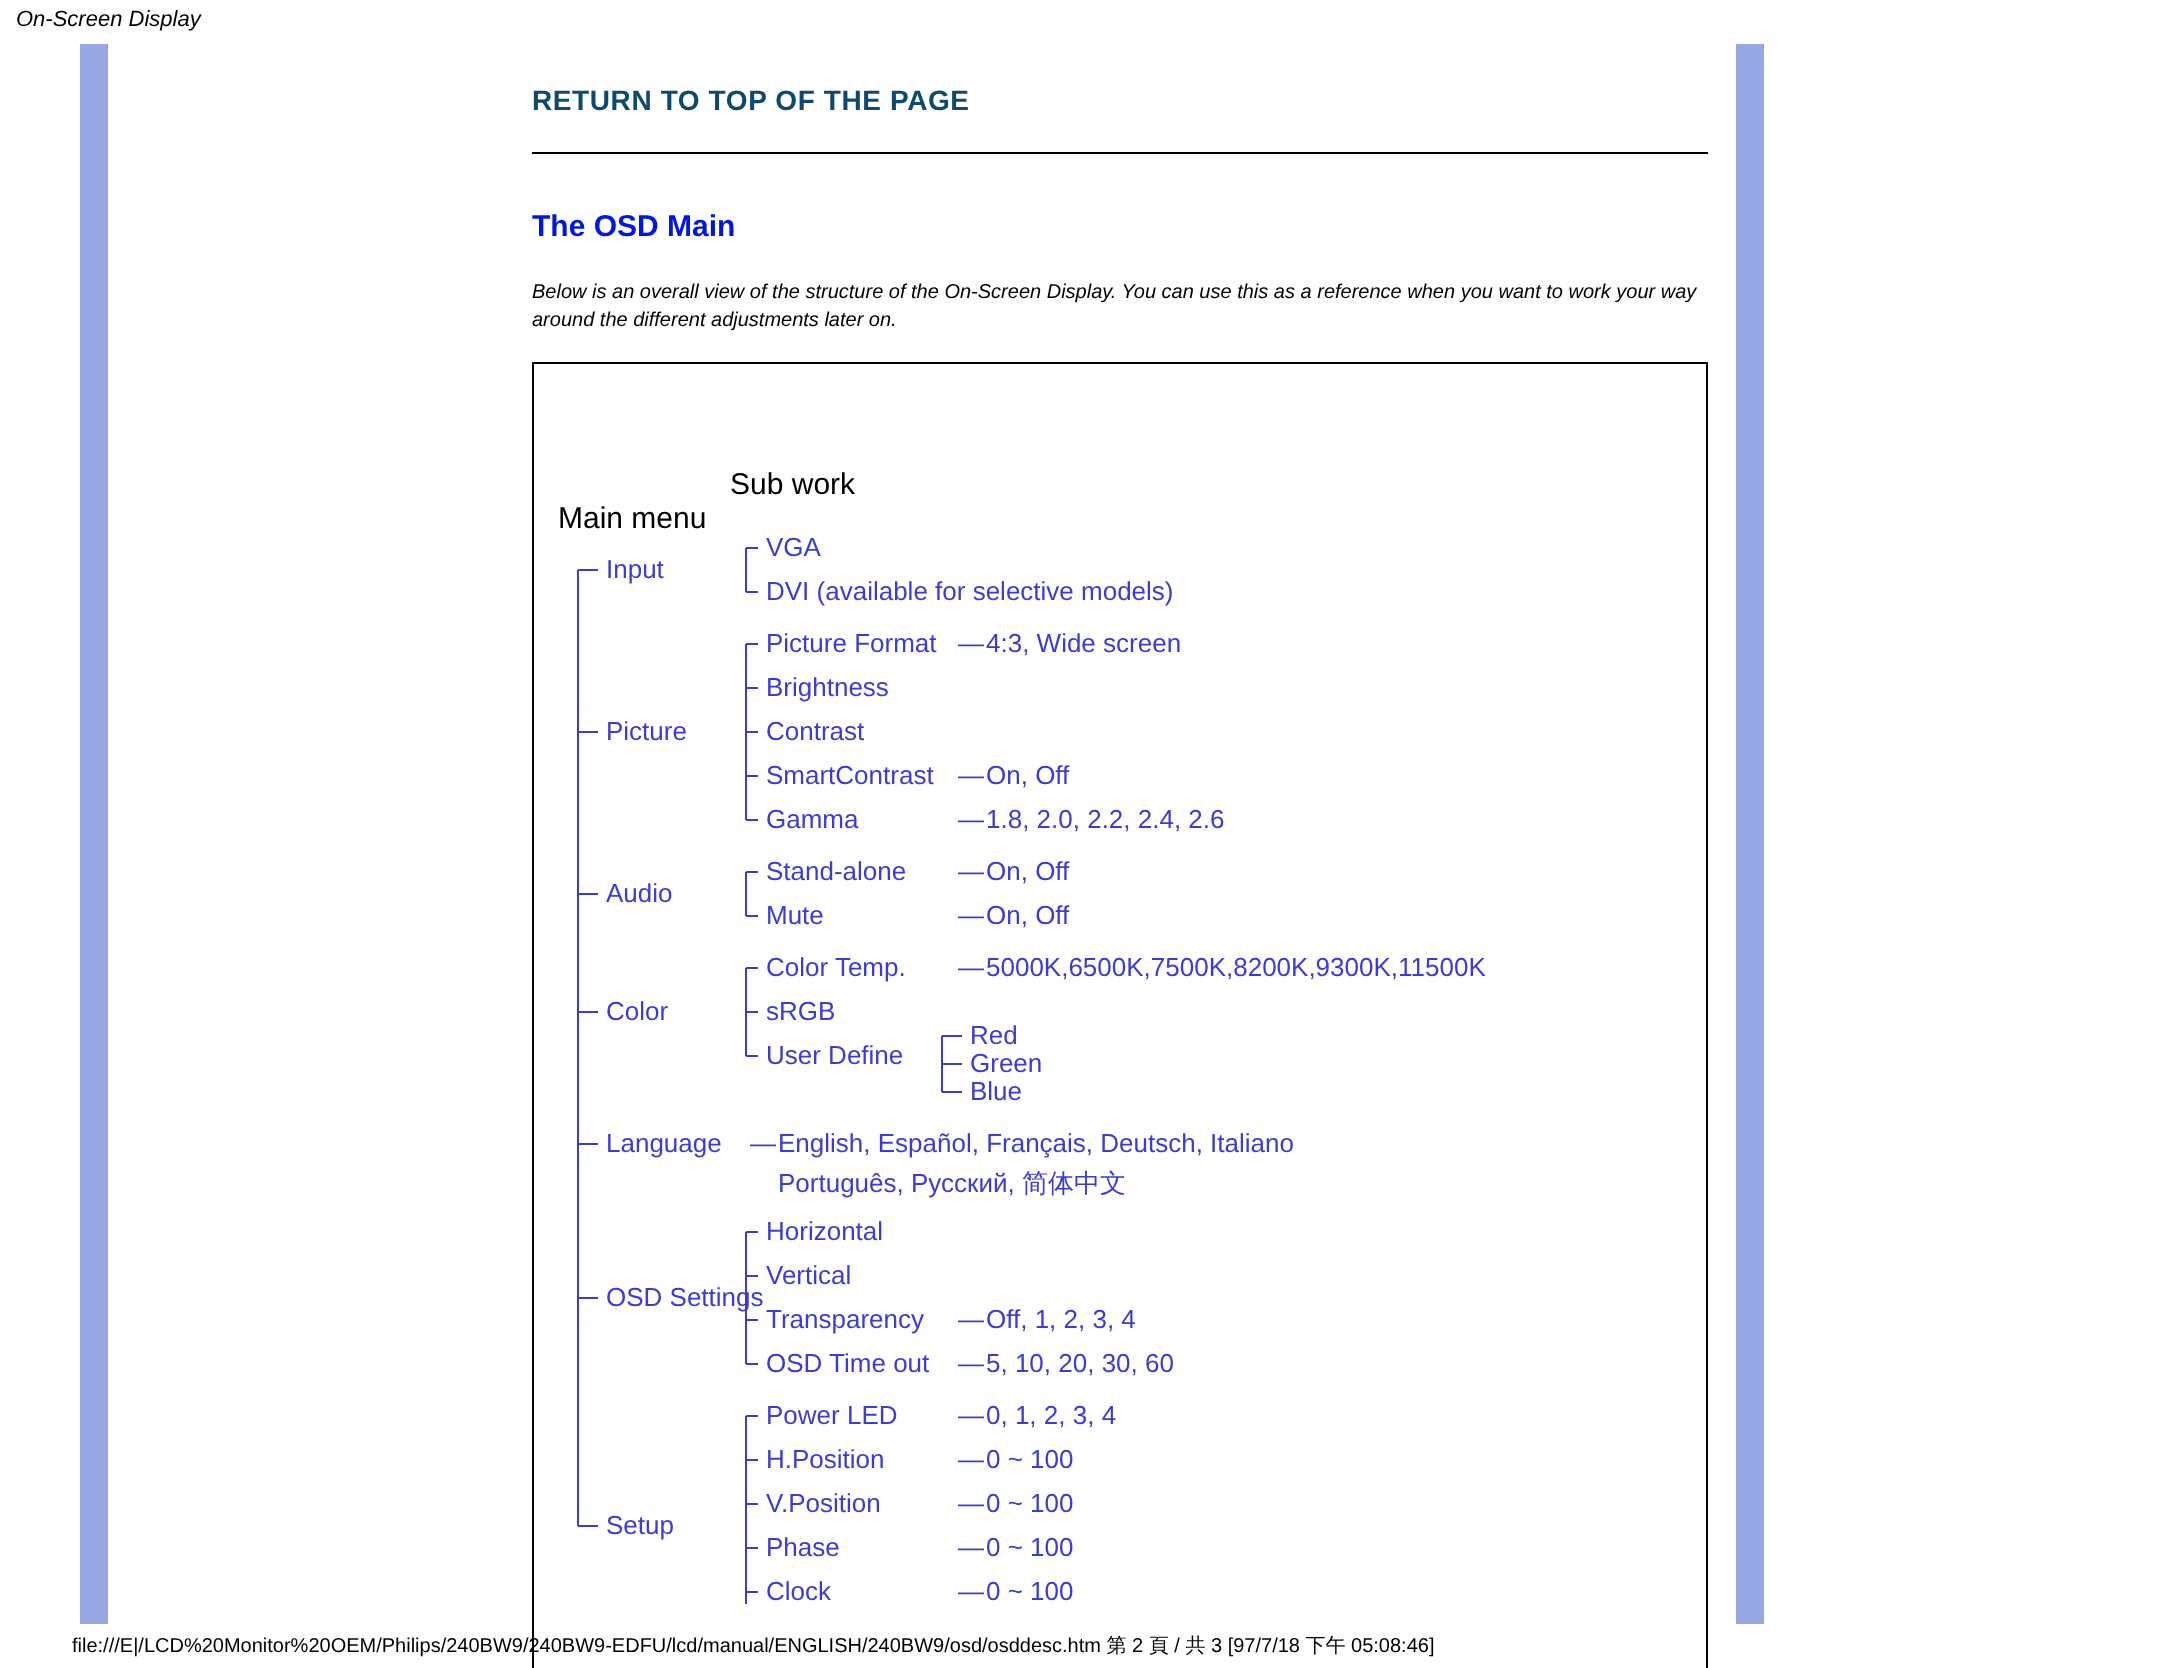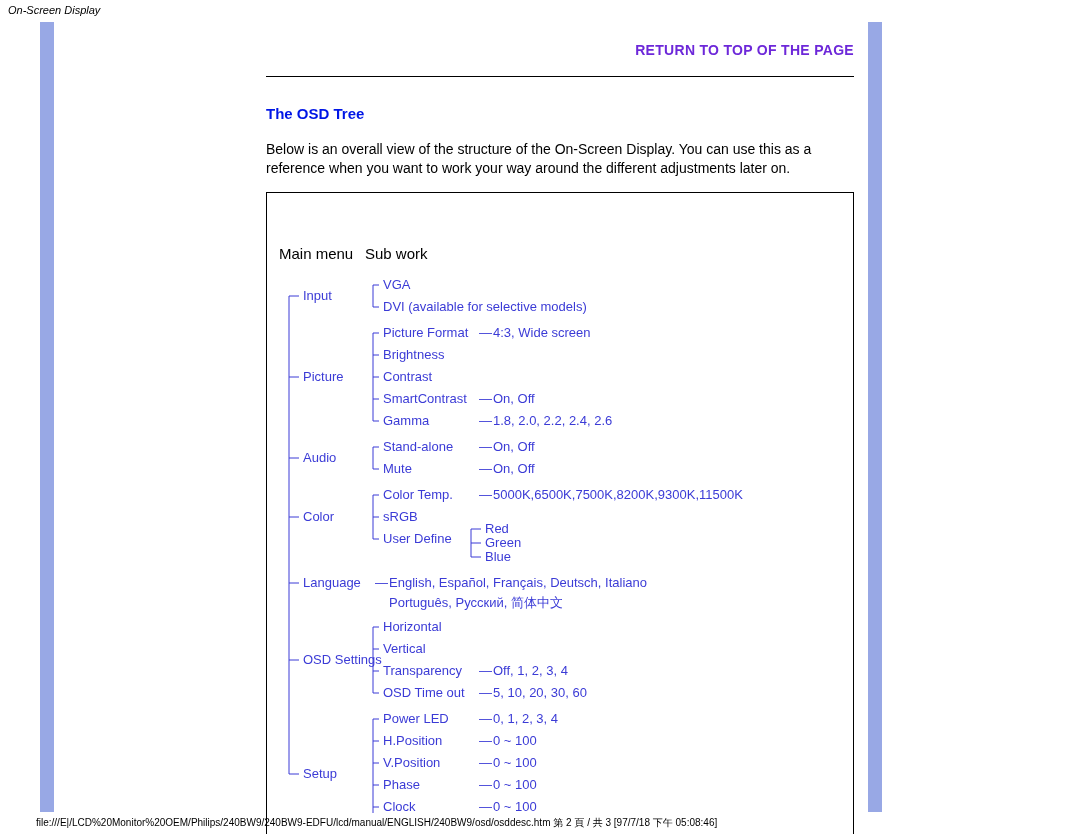--- a/index.html
+++ b/index.html
@@ -32,61 +32,62 @@
     width: 810px;
     background: #fff;
     padding-top: 20px;
   }
   .inner {
     margin-left: 210px;
     margin-right: 12px;
   }
   .return-link {
     display: block;
-    text-align: right;
+    text-align: left;
     font-size: 14px;
     font-weight: bold;
-    color: #6d28d9;
+    color: #0c4a6e;
     letter-spacing: 0.3px;
     margin-bottom: 18px;
     cursor: pointer;
   }
   hr.sep {
     border: none;
     border-top: 1px solid #000;
     margin: 0 0 28px 0;
   }
   .section-title {
     color: #0016e6;
     font-weight: bold;
     font-size: 15px;
     margin-bottom: 18px;
   }
   .body-text {
-    font-size: 14px;
+    font-size: 10px;
     line-height: 1.35;
     margin-bottom: 14px;
+    font-style: italic;
   }
   
   .tree-box {
     border-top: 1px solid #000;
     border-left: 1px solid #000;
     border-right: 1px solid #000;
     padding: 50px 12px 0 12px;
     position: relative;
     height: 612px;
     overflow: hidden;
   }
   .col-head {
     position: absolute;
     top: 52px;
     font-size: 15px;
     color: #000;
   }
-  .col-head.main { left: 12px; }
+  .col-head.main { left: 12px; margin-top: 17px; }
   .col-head.sub  { left: 98px; }
   .tree-svg {
     position: absolute;
     top: 80px;
     left: 12px;
   }
   .footer-path {
     position: absolute;
     top: 816px;
     left: 8px;
@@ -101,21 +102,21 @@
 
 <div class="header-text">On-Screen Display</div>
 
 <div class="page-strip-left"></div>
 <div class="page-strip-right"></div>
 
 <div class="content-area">
   <div class="inner">
     <span class="return-link">RETURN TO TOP OF THE PAGE</span>
     <hr class="sep">
-    <div class="section-title">The OSD Tree</div>
+    <div class="section-title">The OSD Main</div>
     <div class="body-text">Below is an overall view of the structure of the On-Screen Display. You can use this as a reference when you want to work your way around the different adjustments later on.</div>
 
     <div class="tree-box">
       <span class="col-head main">Main menu</span>
       <span class="col-head sub">Sub work</span>
       <svg class="tree-svg" width="560" height="540" id="tree-svg">
           <text x="104" y="16" fill="#3b3bd6" font-size="13" font-family="Verdana, Arial, sans-serif">VGA</text>
           <text x="104" y="38" fill="#3b3bd6" font-size="13" font-family="Verdana, Arial, sans-serif">DVI (available for selective models)</text>
           <line x1="94" y1="12" x2="94" y2="34" stroke="#3b3bd6" stroke-width="1"></line>
           <line x1="94" y1="12" x2="100" y2="12" stroke="#3b3bd6" stroke-width="1"></line>

